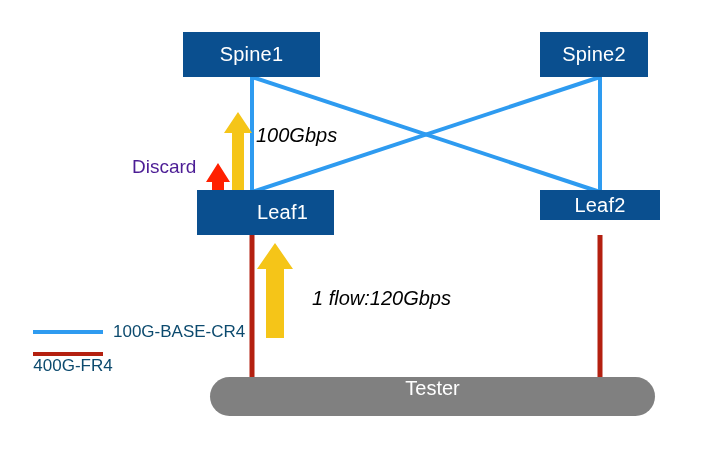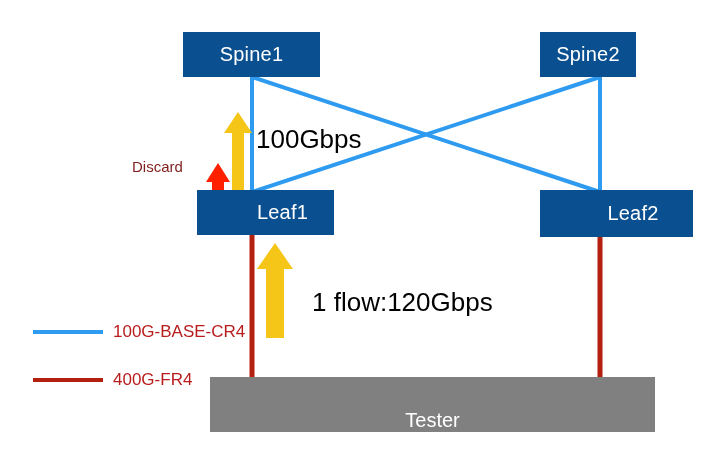--- a/index.html
+++ b/index.html
@@ -27,75 +27,77 @@
     background: #0a4f8f;
     display: flex;
     align-items: center;
     justify-content: center;
     color: #ffffff;
     font-size: 20px;
     font-family: "Liberation Sans", sans-serif;
     letter-spacing: 0.2px;
   }
   #spine1-box { left: 183px; top: 32px; width: 137px; height: 45px; }
-  #spine2-box { left: 540px; top: 32px; width: 96px; height: 45px; }
+  #spine2-box { left: 540px; top: 32px; width: 108px; height: 45px; }
   #leaf1-box  { left: 197px; top: 190px; width: 137px; height: 45px; }
-  #leaf2-box  { left: 540px; top: 190px; width: 120px; height: 47px; padding-left: 33px; }
+  #leaf2-box  { left: 540px; top: 190px; width: 120px; height: 30px; }
 
   
   #leaf1-box .node-label { transform: translateX(17px); }
 
   #tester-box {
     position: absolute;
     left: 210px;
     top: 377px;
     width: 445px;
-    height: 55px;
+    height: 39px;
     background: #808080;
     display: flex;
-    align-items: flex-end;
+    align-items: flex-start;
     justify-content: center;
     color: #ffffff;
     font-size: 20px;
+    border-radius: 20px;
   }
 
   .diag-label {
     position: absolute;
-    font-size: 26px;
+    font-size: 20px;
     color: #000000;
     white-space: nowrap;
+    font-style: italic;
   }
   #label-100gbps { left: 256px; top: 124px; }
   #label-flow    { left: 312px; top: 287px; }
 
   #discard-label {
     position: absolute;
     left: 132px;
     top: 155px;
-    color: #7f1d1d;
-    font-size: 15px;
+    color: #4c1d95;
+    font-size: 19px;
     line-height: 23px;
     white-space: nowrap;
   }
 
   .legend-row {
     position: absolute;
     display: flex;
     align-items: center;
   }
   #legend-row-0 { left: 33px; top: 322px; }
-  #legend-row-1 { left: 33px; top: 370px; }
+  #legend-row-1 { left: 33px; top: 352px; flex-direction: column; }
   .legend-swatch {
     width: 70px;
     height: 4px;
     margin-right: 10px;
   }
   .legend-text {
     font-size: 17px;
-    color: #b91c1c;
+    color: #0c4a6e;
     white-space: nowrap;
   }
 </style>
 </head>
 <body>
 
 <div id="canvas">
 
   <svg id="links-svg" viewBox="0 0 719 449" xmlns="http://www.w3.org/2000/svg">
 

